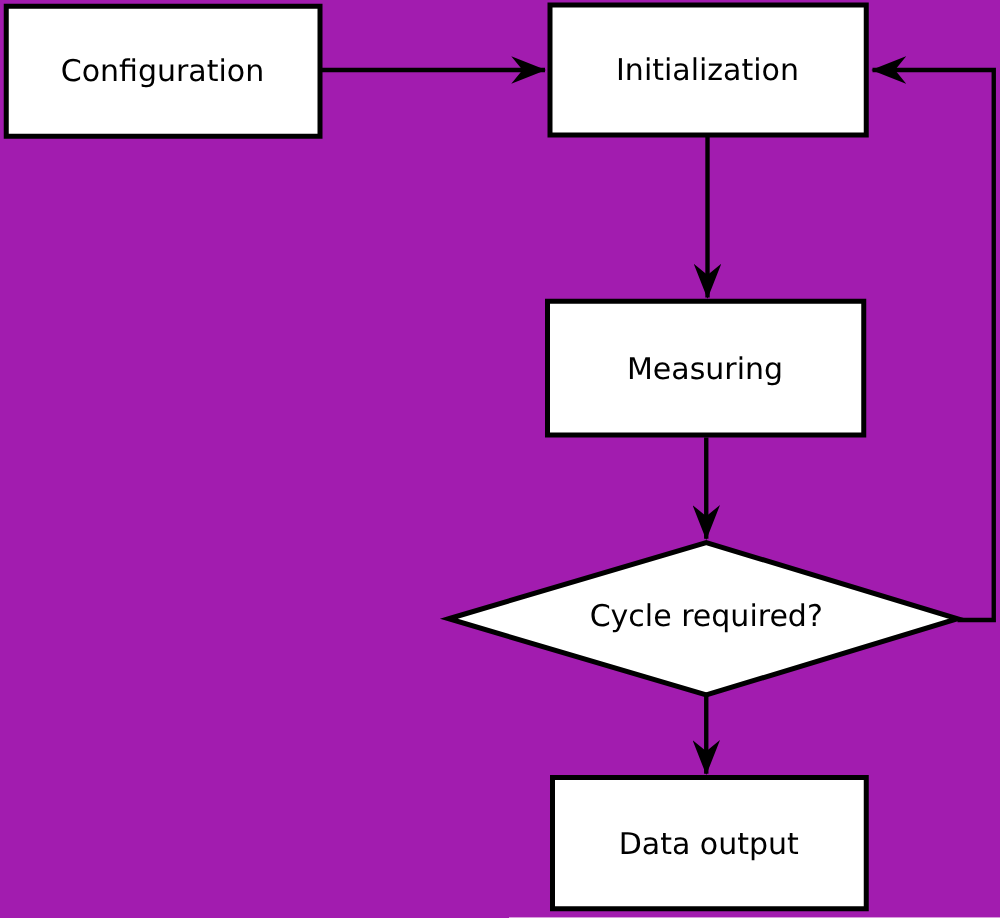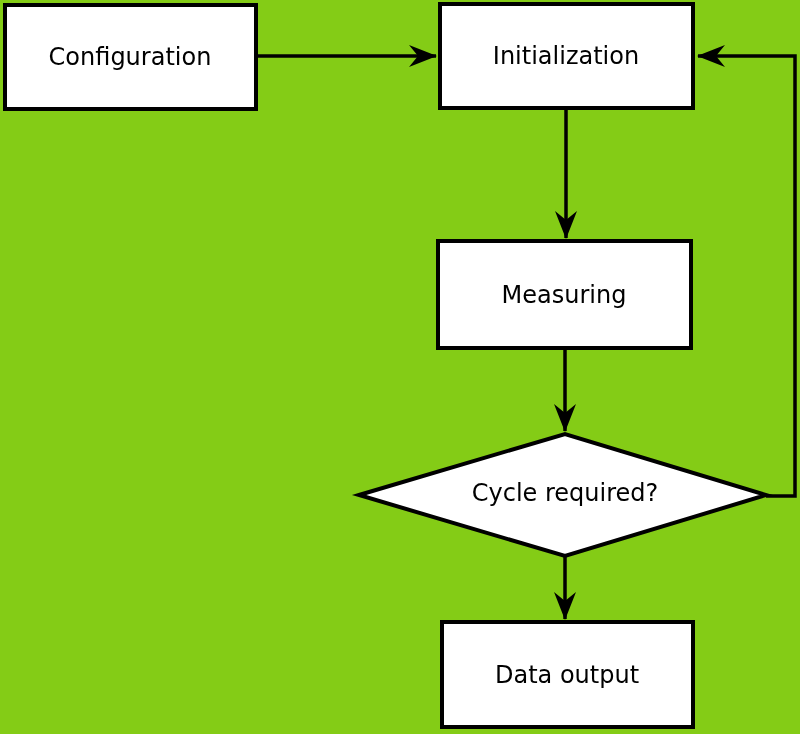--- a/index.html
+++ b/index.html
@@ -4,21 +4,21 @@
 <style>
   html, body {
     margin: 0;
     padding: 0;
     background: #ffffff;
   }
   .canvas-wrap {
     position: relative;
     width: 800px;
     height: 734px;
-    background: #84cc16;
+    background: #a21caf;
     overflow: hidden;
   }
   svg {
     display: block;
   }
   .node-shape {
     fill: #ffffff;
     stroke: #000000;
     stroke-width: 4;
   }

